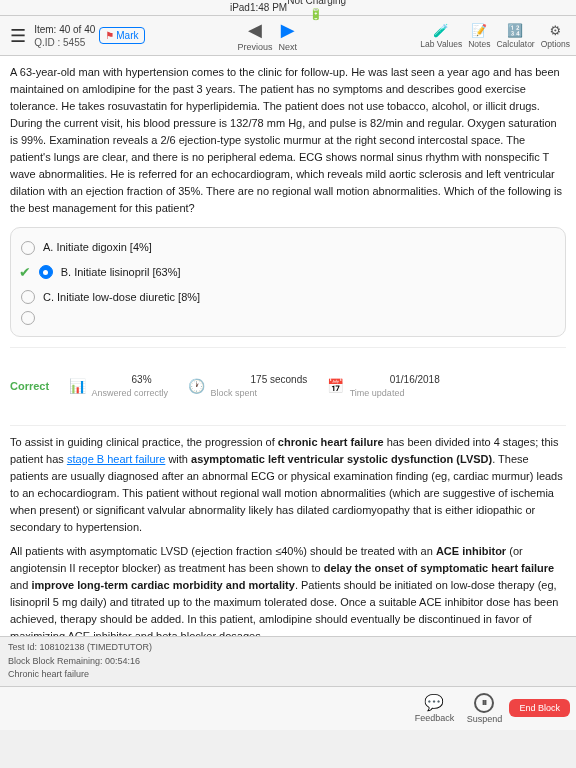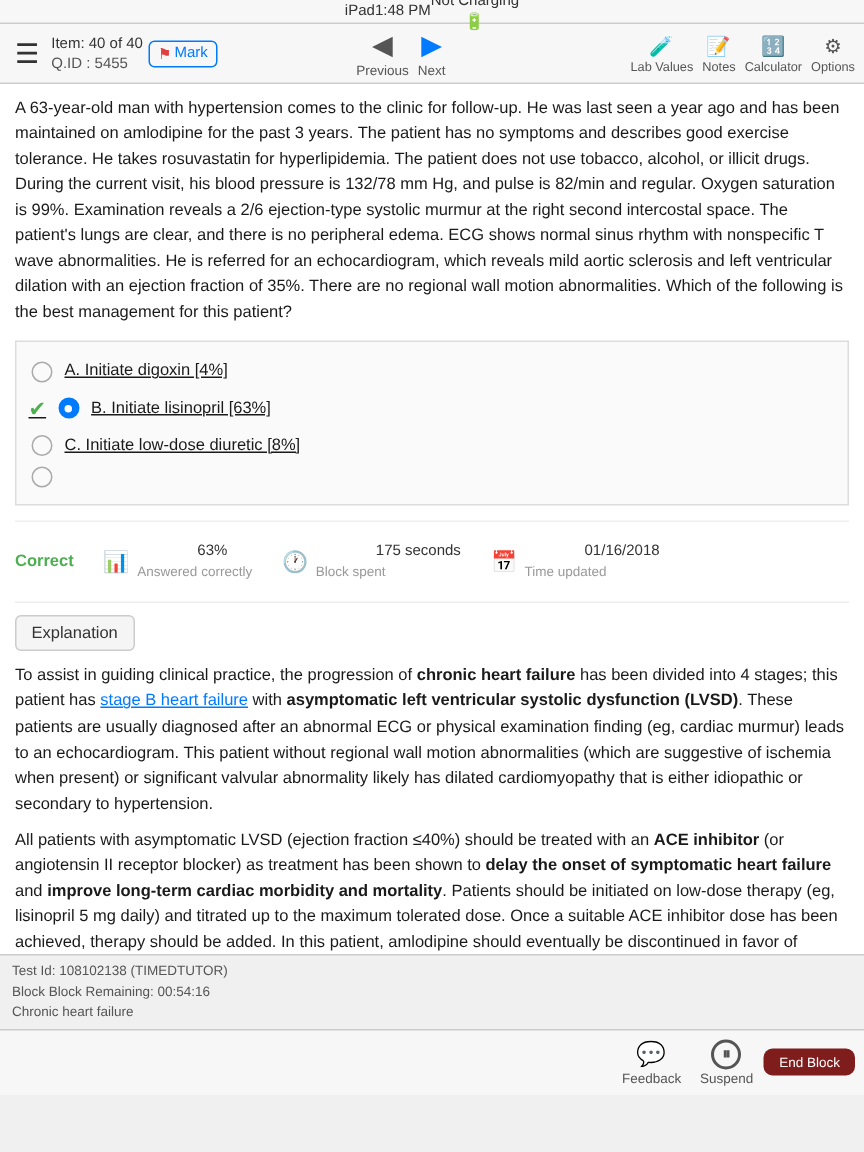--- a/index.html
+++ b/index.html
@@ -98,25 +98,24 @@
       background: white;
       padding: 8px 10px;
       font-size: 11px;
       line-height: 1.5;
       color: #1a1a1a;
     }
 
     
     .answer-choices {
       border: 1px solid #ddd;
-      border-radius: 0;
+      border-radius: 10px;
       margin: 10px 0;
       padding: 8px 10px;
       background: #fafafa;
-      text-decoration: underline;
     }
     .answer-choice {
       display: flex;
       align-items: center;
       gap: 8px;
       padding: 3px 0;
       font-size: 11px;
     }
     .radio-circle {
       width: 14px;
@@ -143,21 +142,21 @@
       color: #4CAF50;
       font-size: 14px;
       margin-left: -2px;
     }
 
     
     .result-bar {
       display: flex;
       align-items: center;
       gap: 20px;
-      padding: 12px 0;
+      padding: 24px 0;
       border-top: 1px solid #eee;
       border-bottom: 1px solid #eee;
       margin: 8px 0;
     }
     .result-item {
       display: flex;
       align-items: center;
       gap: 5px;
       font-size: 10px;
       color: #555;
@@ -215,21 +214,21 @@
       flex-direction: column;
       align-items: center;
       font-size: 9px;
       color: #555;
       cursor: pointer;
       gap: 1px;
       min-width: 50px;
     }
     .action-btn .icon-shape { font-size: 16px; }
     .action-btn-red-bg {
-      background: #7f1d1d;
+      background: #ef4444;
       color: white;
       border-radius: 6px;
       padding: 4px 10px;
     }
 
     .scrollable-content {
       max-height: 580px;
       overflow-y: auto;
     }
 
@@ -353,21 +352,20 @@
       <div class="result-item">
         <span class="icon-shape">📅</span>
         <div>
           <div class="result-value">01/16/2018</div>
           <div class="result-label">Time updated</div>
         </div>
       </div>
     </div>
 
     
-    <div class="explanation-tab">Explanation</div>
 
     
     <div class="explanation-text">
       <p>
         To assist in guiding clinical practice, the progression of <b>chronic heart failure</b> has been divided into 4 stages; this patient has <span class="link-text">stage B heart failure</span> with <b>asymptomatic left ventricular systolic dysfunction (LVSD)</b>.  These patients are usually diagnosed after an abnormal ECG or physical examination finding (eg, cardiac murmur) leads to an echocardiogram.  This patient without regional wall motion abnormalities (which are suggestive of ischemia when present) or significant valvular abnormality likely has dilated cardiomyopathy that is either idiopathic or secondary to hypertension.
       </p>
       <p>
         All patients with asymptomatic LVSD (ejection fraction ≤40%) should be treated with an <b>ACE inhibitor</b> (or angiotensin II receptor blocker) as treatment has been shown to <b>delay the onset of symptomatic heart failure</b> and <b>improve long-term cardiac morbidity and mortality</b>.  Patients should be initiated on low-dose therapy (eg, lisinopril 5 mg daily) and titrated up to the maximum tolerated dose.  Once a suitable ACE inhibitor dose has been achieved,  therapy should be added.  In this patient, amlodipine should eventually be discontinued in favor of maximizing ACE inhibitor and beta blocker dosages.
       </p>
 

